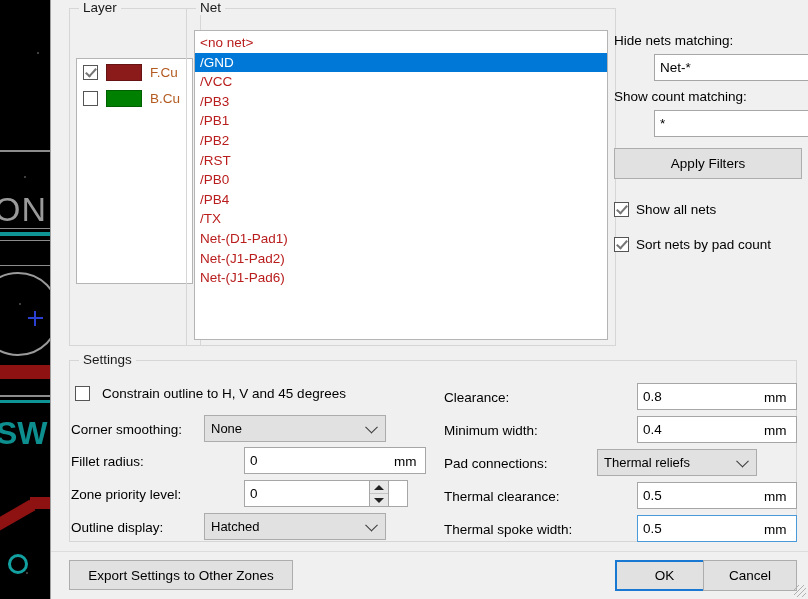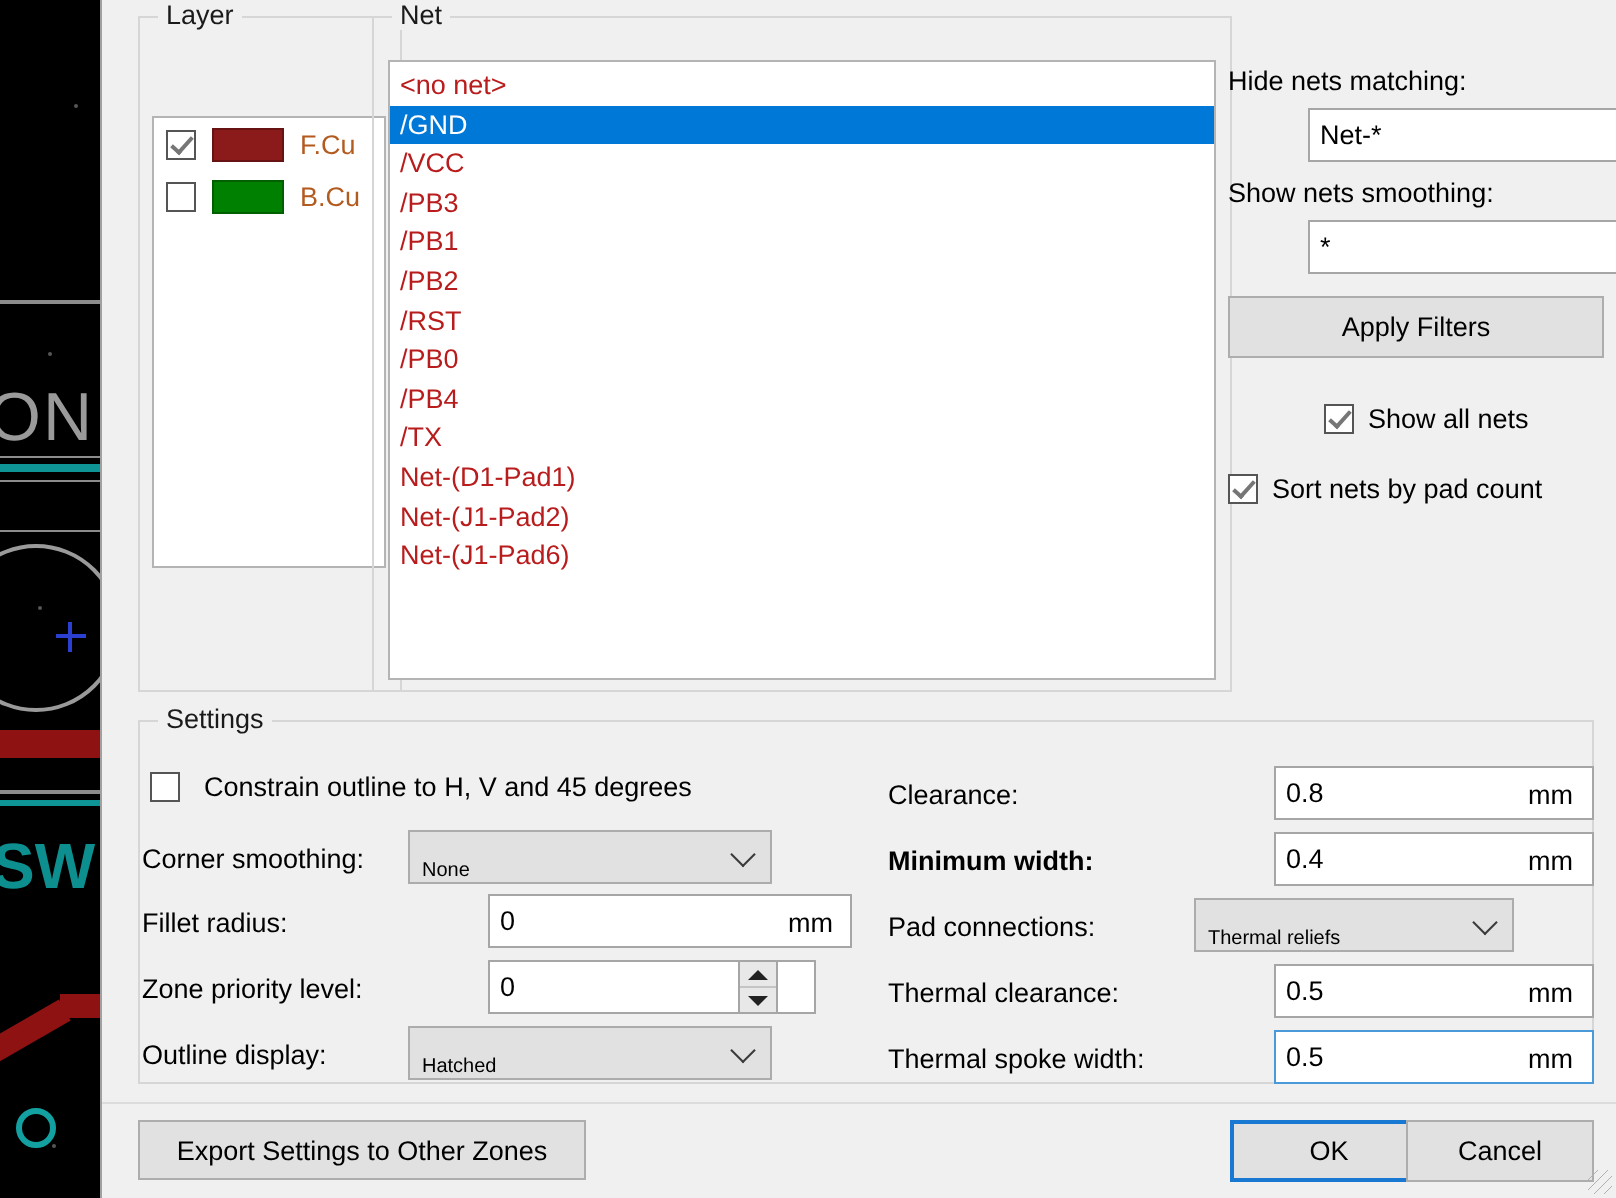--- a/index.html
+++ b/index.html
@@ -168,23 +168,23 @@
     cursor: default;
     display: flex; align-items: center; justify-content: center;
   }
   .btn.default { border: 2px solid #1878d2; margin-left: 19px; }
 
   .combo {
     position: absolute;
     background: #e1e1e1;
     border: 1px solid #acacac;
     box-sizing: border-box;
-    font-size: 10px;
-    color: #000;
-    display: flex; align-items: flex-end;
+    font-size: 13px;
+    color: #000;
+    display: flex; align-items: center;
     padding-left: 6px;
   }
   .combo .chev {
     position: absolute; right: 9px; top: 50%;
     width: 8px; height: 8px;
     border: solid #3a3a3a;
     border-width: 0 1.6px 1.6px 0;
     transform: translateY(-70%) rotate(45deg);
   }
 
@@ -287,26 +287,26 @@
           <div class="net-item">/PB4</div>
           <div class="net-item">/TX</div>
           <div class="net-item">Net-(D1-Pad1)</div>
           <div class="net-item">Net-(J1-Pad2)</div>
           <div class="net-item">Net-(J1-Pad6)</div>
         </div>
 
       <div class="lbl" style="left:563px; top:33px;">Hide nets matching:</div>
       <input class="txtfield" style="left: 563px; top: 54px; width: 188px; height: 27px;" value="Net-*">
 
-      <div class="lbl" style="left:563px; top:89px;">Show nets smoothing:</div>
+      <div class="lbl" style="left:563px; top:89px;">Show count matching:</div>
       <input class="txtfield" style="left: 563px; top: 110px; width: 188px; height: 27px;" value="*">
 
       <div class="btn" style="left:563px; top:148px; width:188px; height:31px;">Apply Filters</div>
 
-      <div class="chkline" style="left:563px; top:202px;margin-left:48px;">
+      <div class="chkline" style="left:563px; top:202px;">
         <span class="cb checked"></span>
         <span>Show all nets</span>
       </div>
       <div class="chkline" style="left:563px; top:237px;">
         <span class="cb checked"></span>
         <span>Sort nets by pad count</span>
       </div>
 
       <div class="groupbox" style="left:18px; top:360px; width:728px; height:182px;">
         <span class="gb-title">Settings</span>
@@ -341,21 +341,21 @@
       <div class="lbl" style="left:20px; top:520px;">Outline display:</div>
       <div class="combo" style="left:153px; top:513px; width:182px; height:27px;">
         <span>Hatched</span>
         <span class="chev"></span>
       </div>
 
       <div class="lbl" style="left:393px; top:390px;">Clearance:</div>
       <input class="txtfield" style="left: 546px; top: 383px; width: 160px; height: 27px;" value="0.8">
       <span class="unit" style="left:713px; top:390px;">mm</span>
 
-      <div class="lbl" style="left:393px; top:423px;font-weight:bold;">Minimum width:</div>
+      <div class="lbl" style="left:393px; top:423px;">Minimum width:</div>
       <input class="txtfield" style="left: 546px; top: 416px; width: 160px; height: 27px;" value="0.4">
       <span class="unit" style="left:713px; top:423px;">mm</span>
 
       <div class="lbl" style="left:393px; top:456px;">Pad connections:</div>
       <div class="combo" style="left:546px; top:449px; width:160px; height:27px;">
         <span>Thermal reliefs</span>
         <span class="chev"></span>
       </div>
 
       <div class="lbl" style="left:393px; top:489px;">Thermal clearance:</div>

